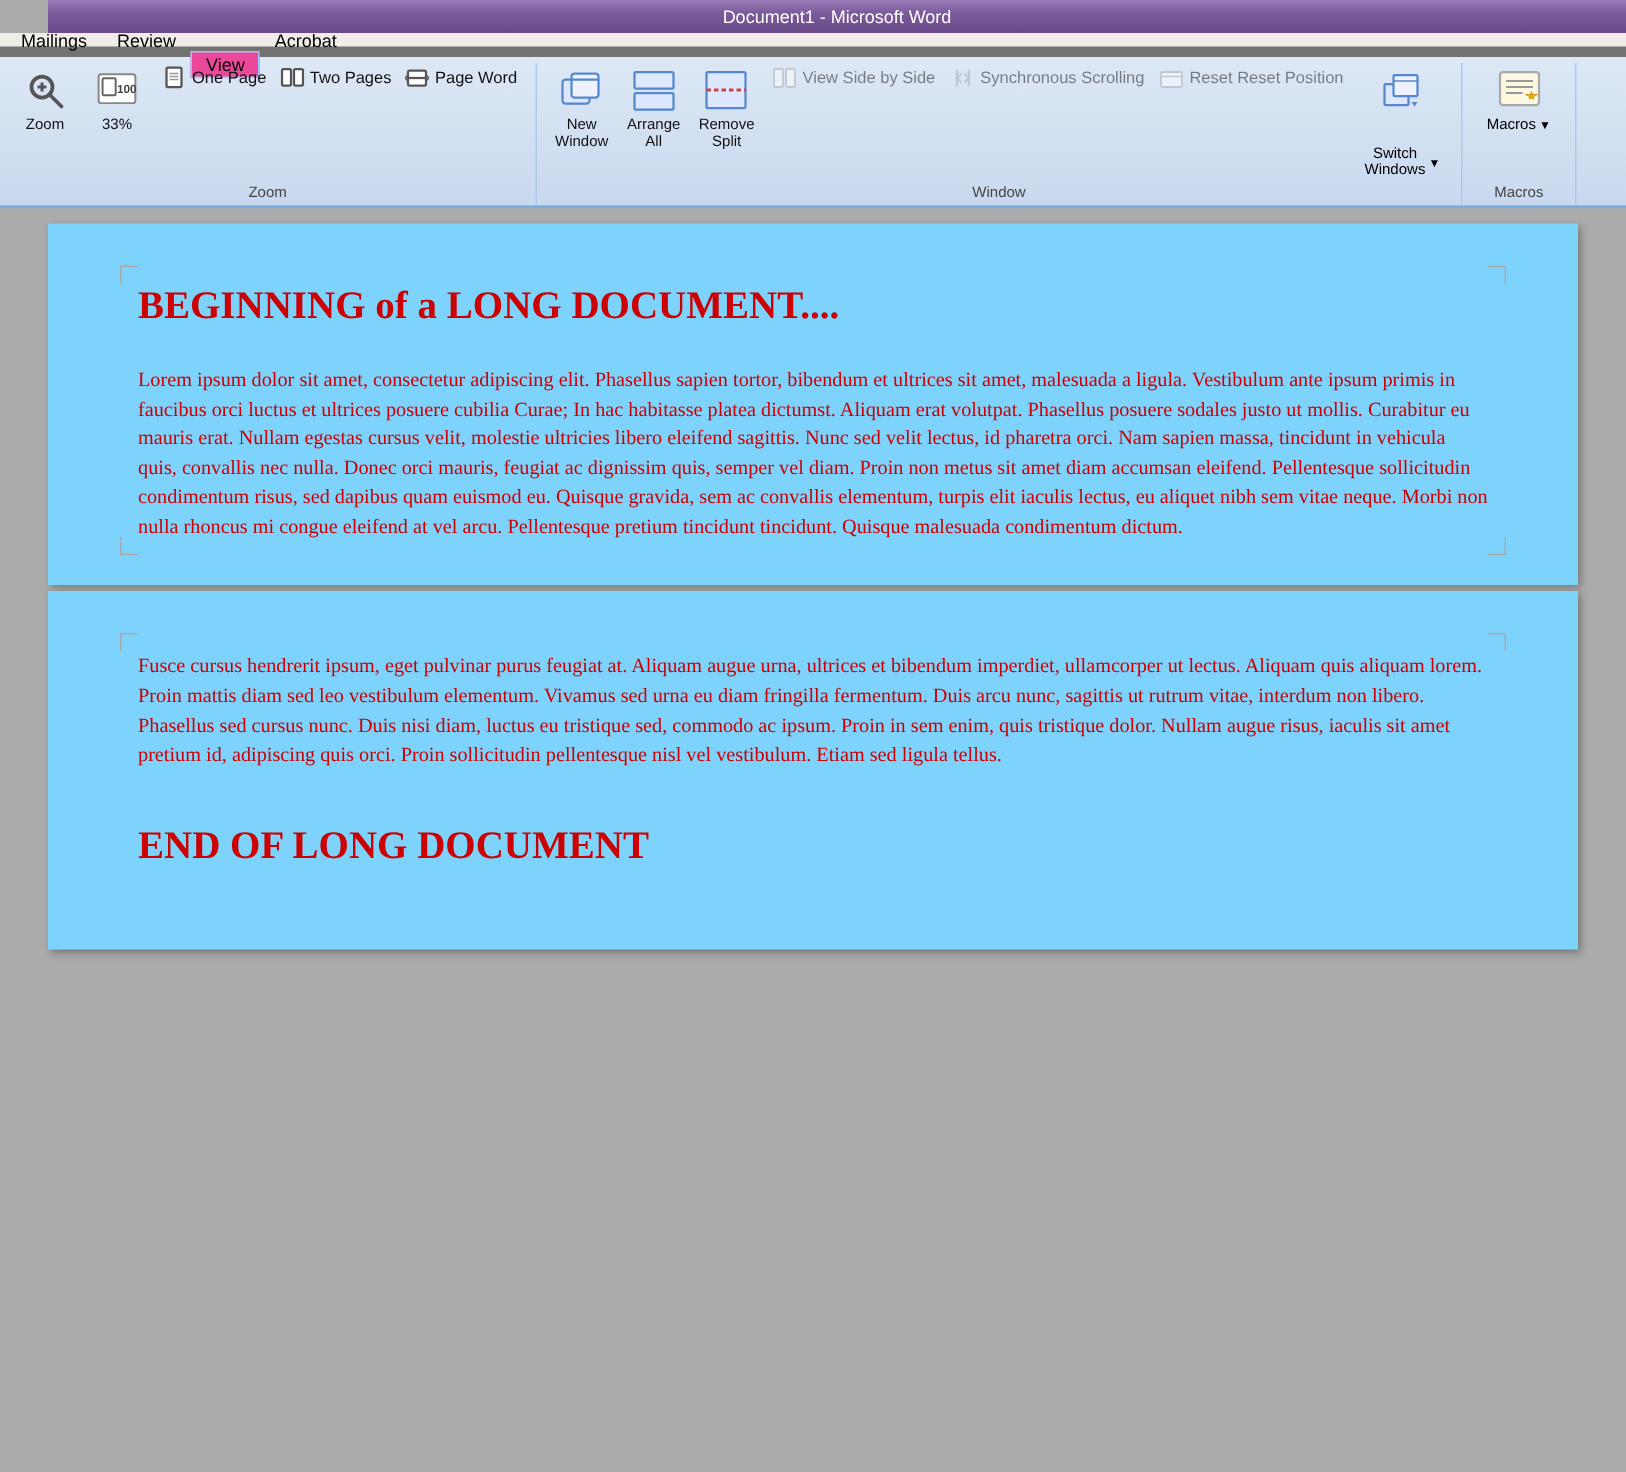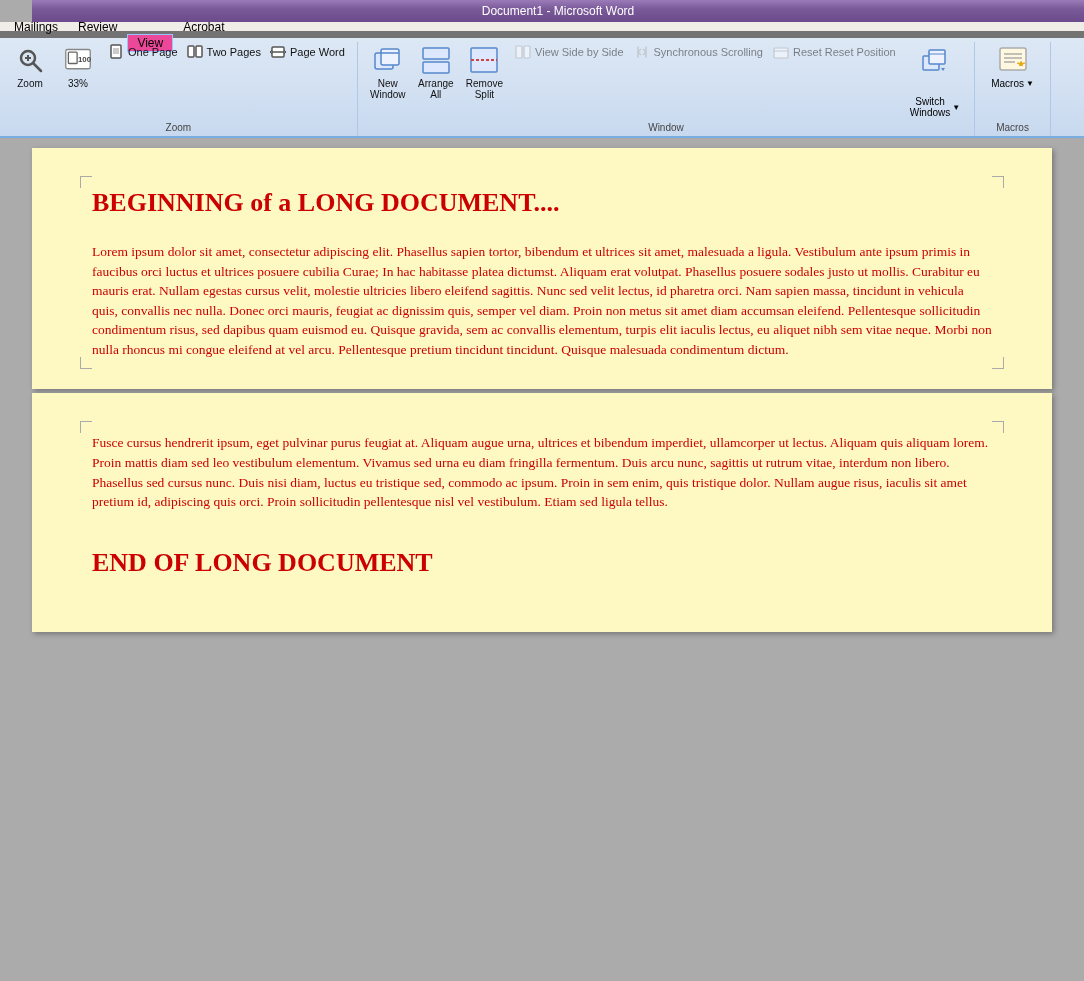--- a/index.html
+++ b/index.html
@@ -152,21 +152,21 @@
     .disabled { opacity: 0.5; }
 
     
     .doc-area {
       background: #ababab;
       padding: 10px 20px;
       min-height: 820px;
     }
 
     .page {
-      background: #fef9c3;
+      background: #7dd3fc;
       margin: 0 auto 4px auto;
       width: 1020px;
       padding: 40px 60px 30px 60px;
       box-shadow: 2px 2px 5px rgba(0,0,0,0.3);
       position: relative;
     }
 
     
     .corner-mark {
       position: absolute;

